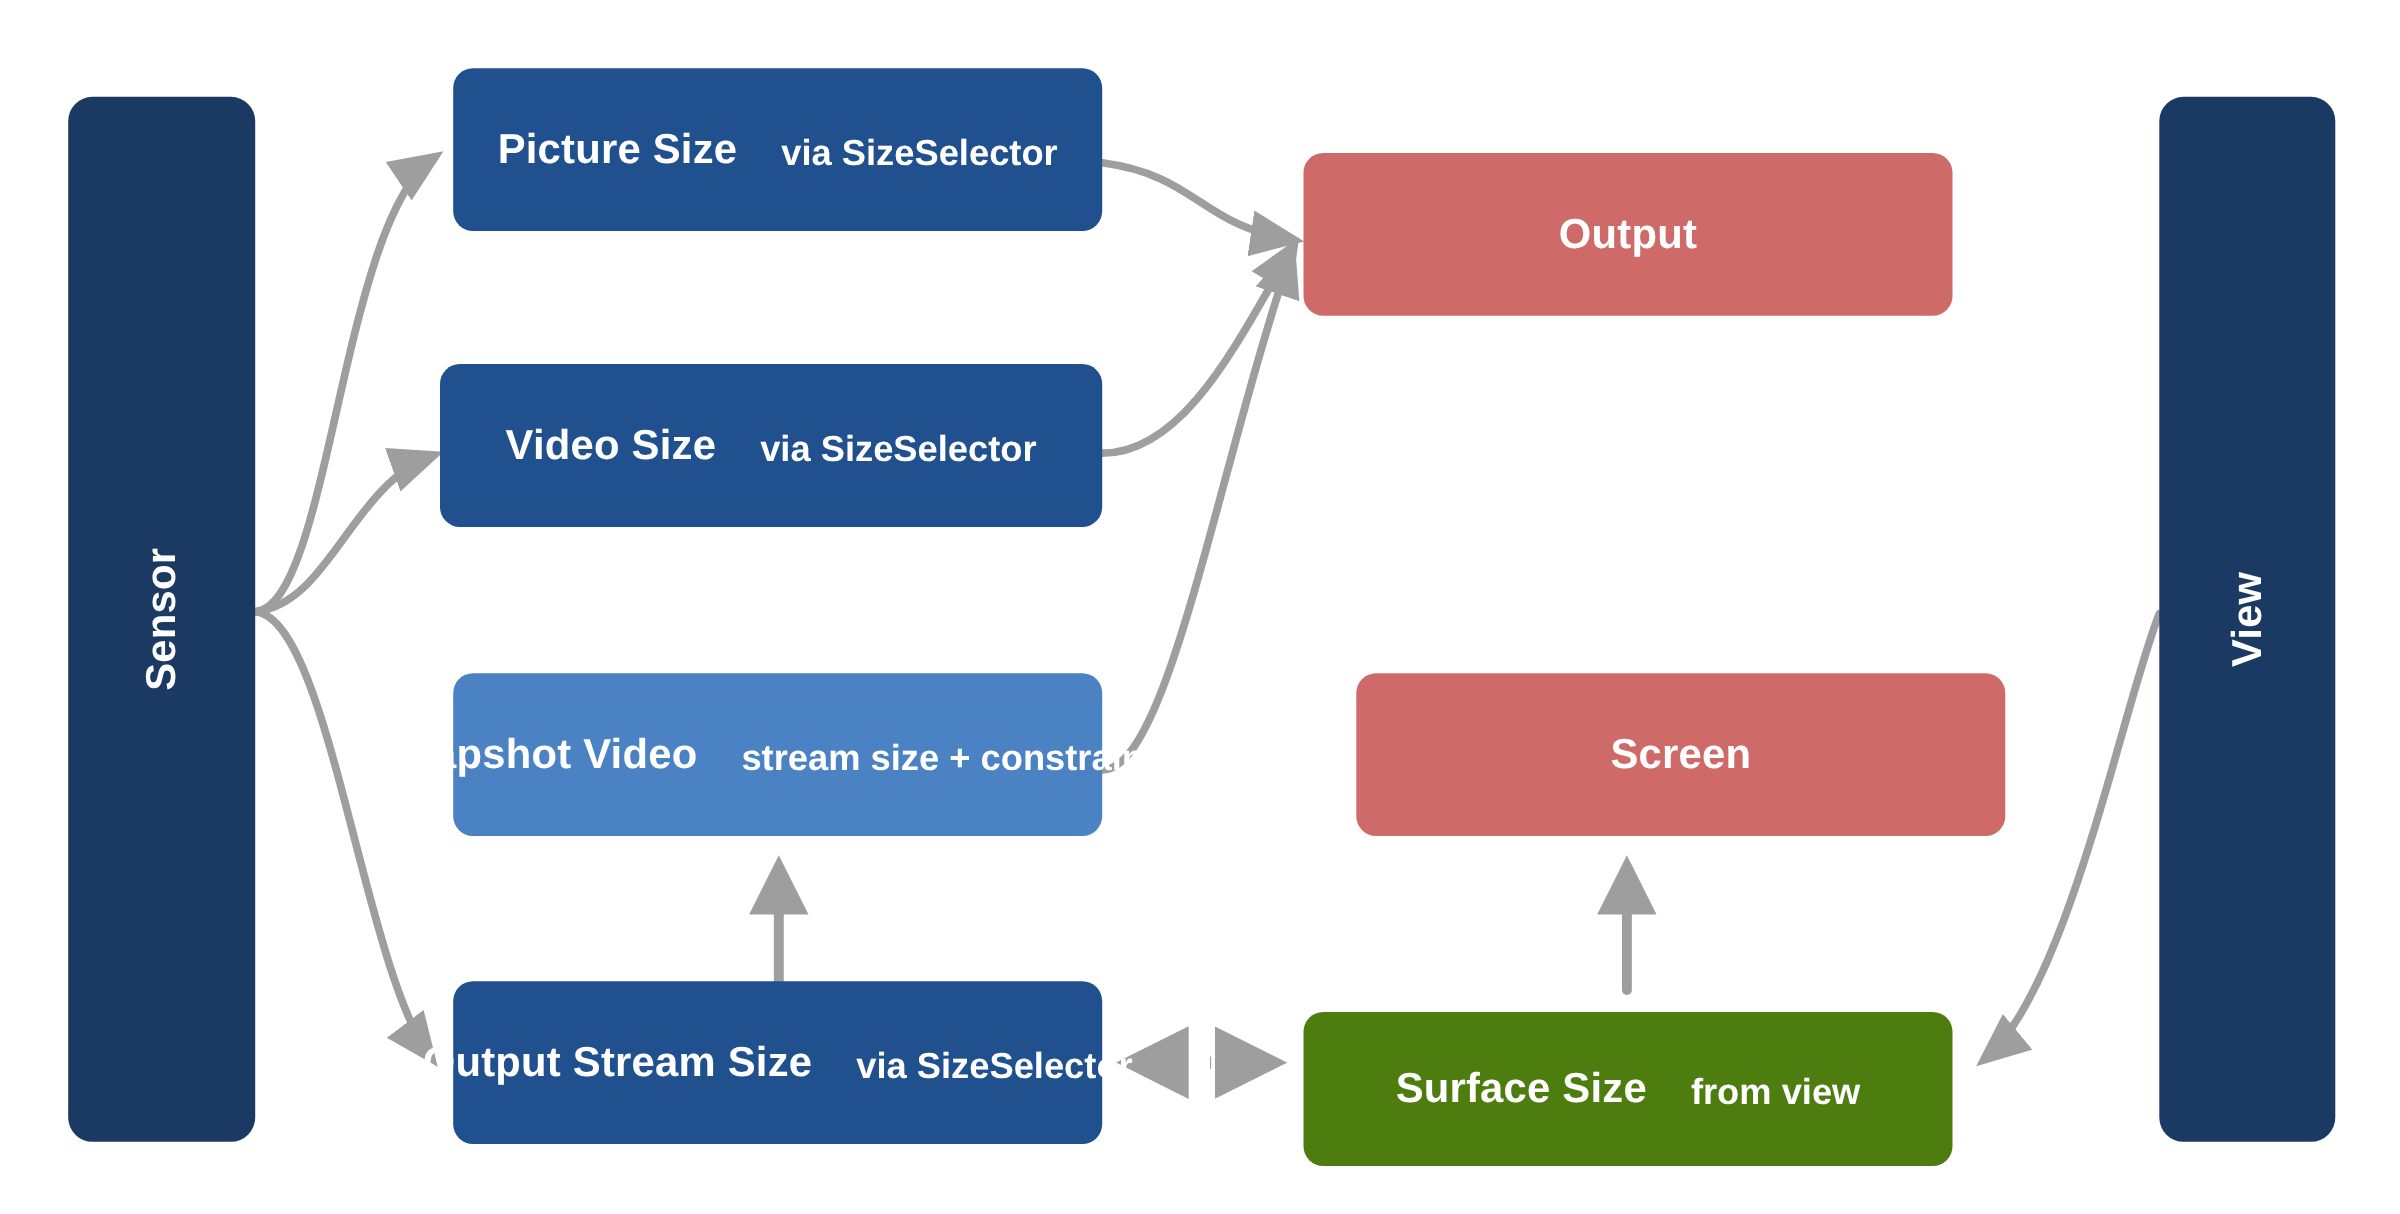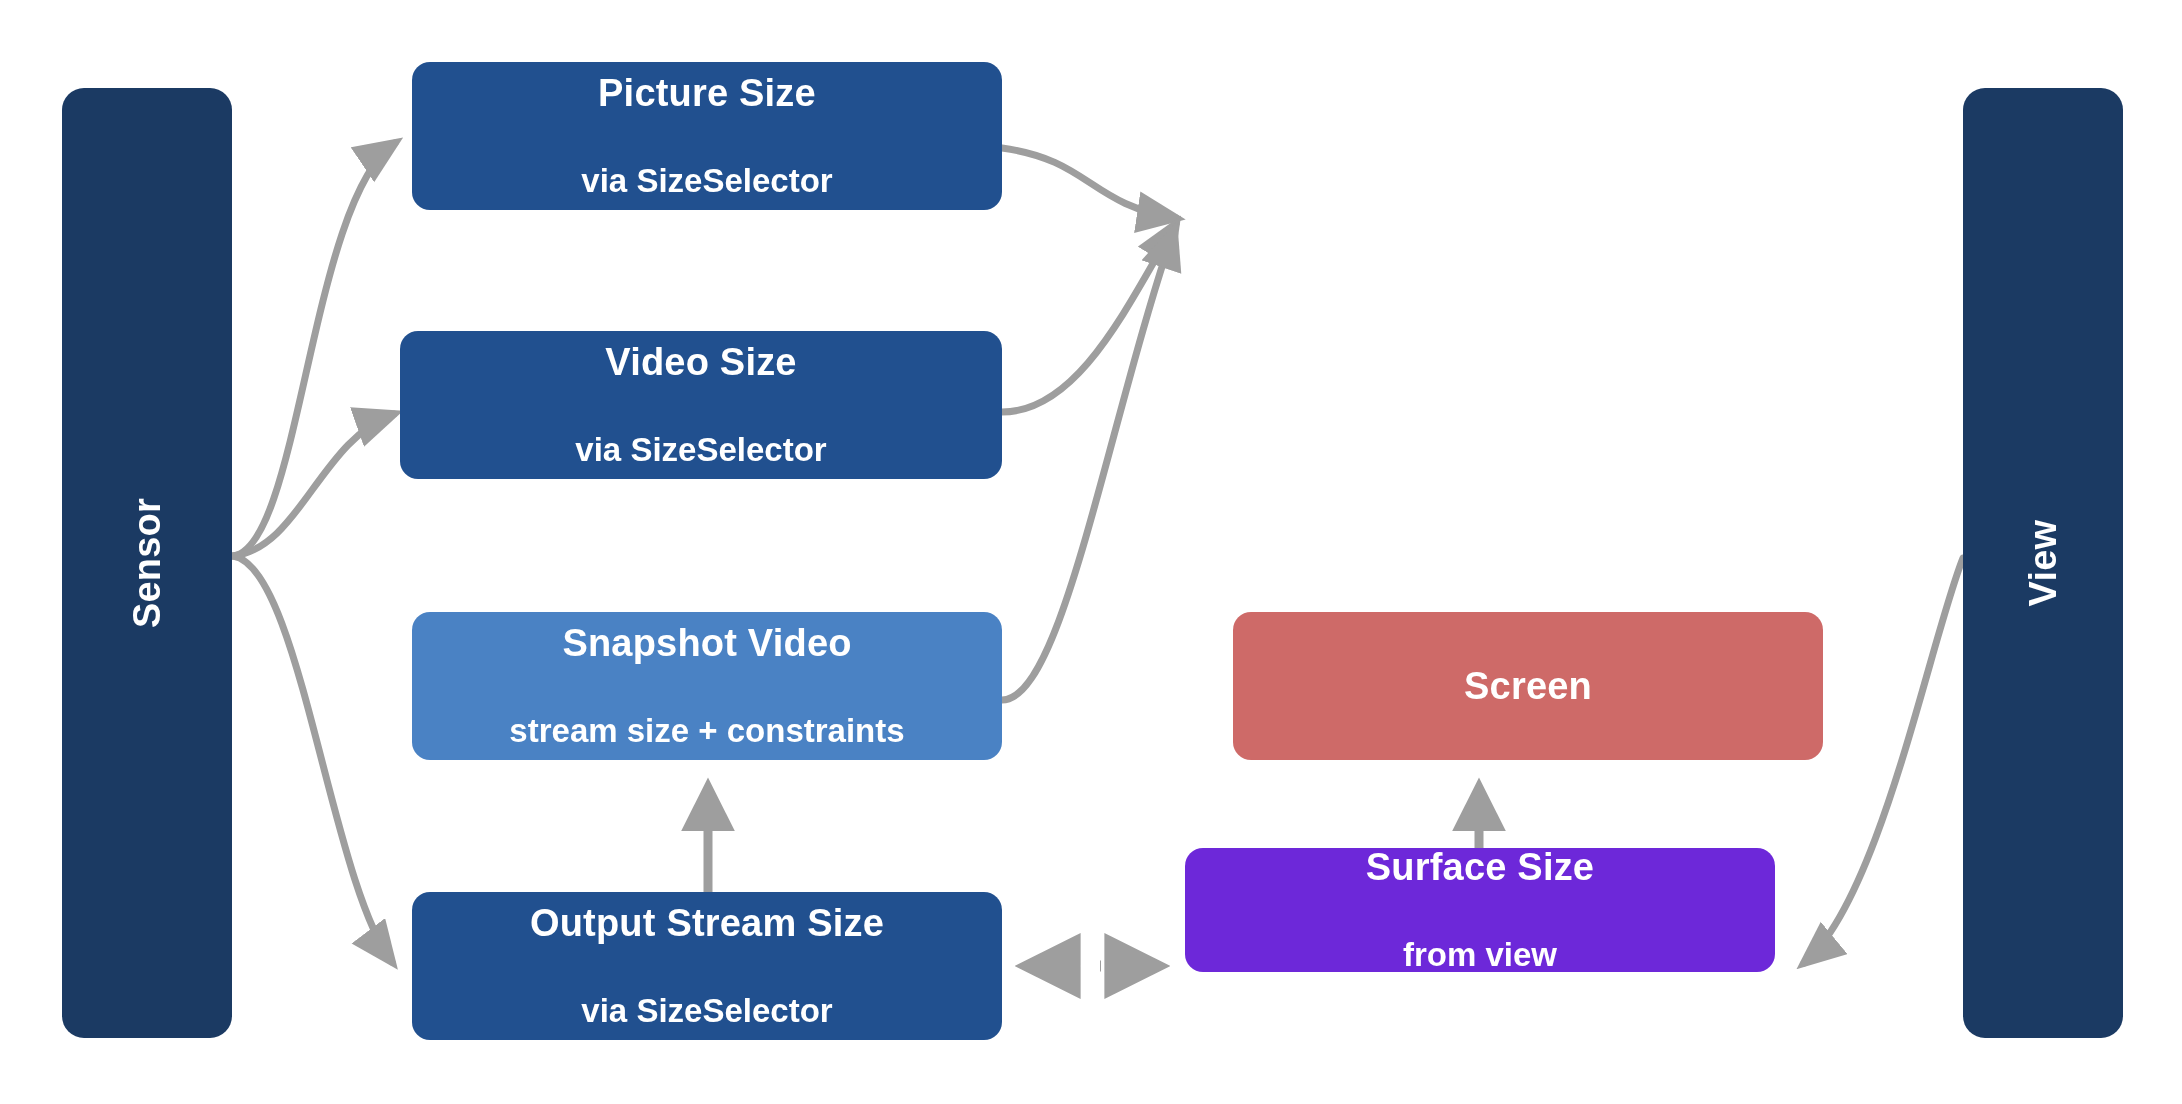--- a/index.html
+++ b/index.html
@@ -25,21 +25,21 @@
     top: 0;
     width: 2182px;
     height: 1104px;
     pointer-events: none;
   }
   .node {
     position: absolute;
     box-sizing: border-box;
     border-radius: 18px;
     display: flex;
-    flex-direction: column;
+    flex-direction: row;
     align-items: center;
     justify-content: center;
     color: #ffffff;
     text-align: left;
     line-height: 1.16;
     gap: 40px;
   }
   .node.rail {
     border-radius: 22px;
   }
@@ -138,23 +138,26 @@
   <div class="node" style="left:412px; top:612px; width:590px; height:148px; background:#4a82c4;">
     <span class="node-title">Snapshot Video</span>
     <span class="node-sub">stream size + constraints</span>
   </div>
 
   <div class="node" style="left:412px; top:892px; width:590px; height:148px; background:#21508f;">
     <span class="node-title">Output Stream Size</span>
     <span class="node-sub">via SizeSelector</span>
   </div>
 
+  <div class="node" style="left:1185px; top:139px; width:590px; height:148px; background:#ce6a68;">
+    <span class="node-title">Output</span>
+  </div>
 
   <div class="node" style="left:1185px; top:612px; width:590px; height:148px; background:#ce6a68;margin-left:48px;">
     <span class="node-title">Screen</span>
   </div>
 
-  <div class="node" style="left:1185px; top:848px; width:590px; height:124px; background:#6d28d9;">
+  <div class="node" style="left:1185px; top:920px; width:590px; height:140px; background:#4d7c0f;">
     <span class="node-title">Surface Size</span>
     <span class="node-sub">from view</span>
   </div>
 
 </div>
 
 </body></html>

